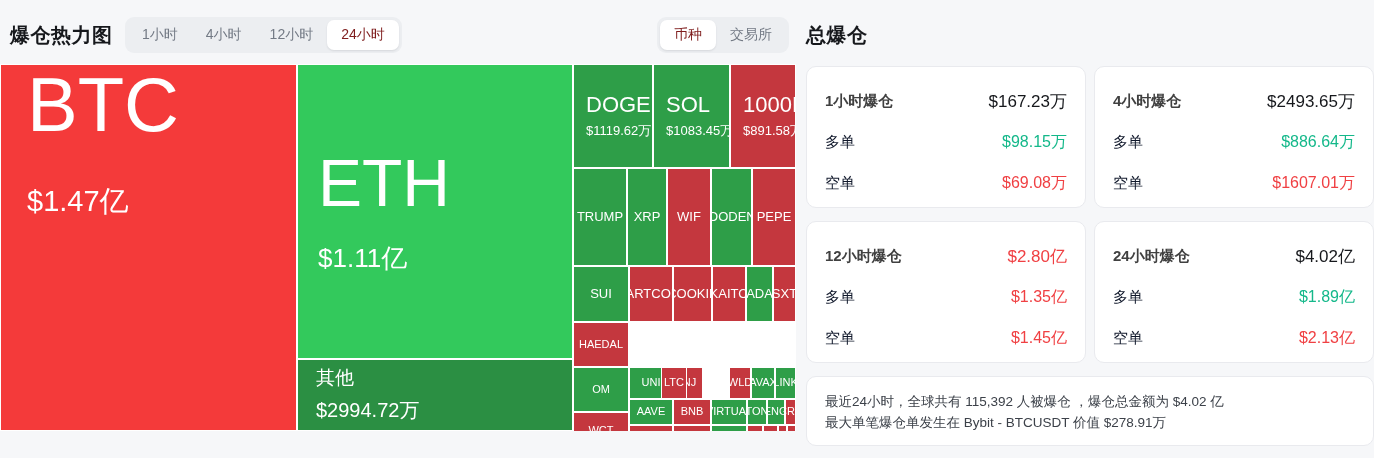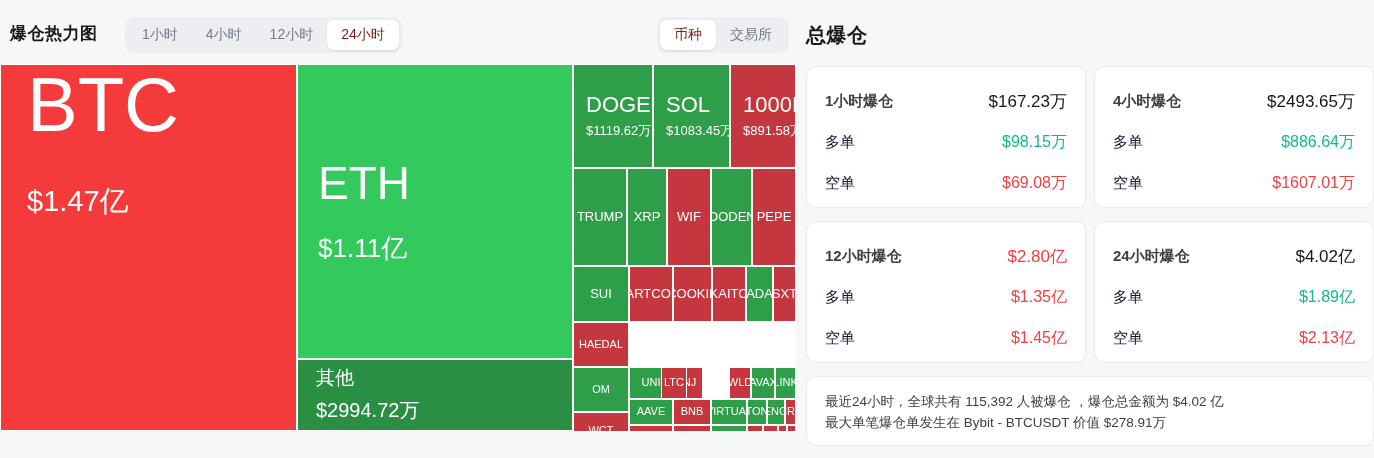--- a/index.html
+++ b/index.html
@@ -10,21 +10,21 @@
     font-family: "Liberation Sans", "DejaVu Sans", sans-serif;
     overflow: hidden;
   }
   .page { position: relative; width: 1374px; height: 458px; }
 
   
   .hdr-title {
     position: absolute; font-weight: bold; color: #16181c;
     letter-spacing: .5px; white-space: nowrap;
   }
-  #heatmap-title { left: 10px; top: 22px; font-size: 17px; }
+  #heatmap-title { left: 10px; top: 22px; font-size: 20px; }
   #total-title   { left: 806px; top: 22px; font-size: 20px; }
 
   .seg {
     position: absolute; display: flex; align-items: center;
     background: #eceef1; border-radius: 9px; padding: 3px;
     height: 36px;
   }
   #range-seg { left: 125px; top: 17px; }
   #mode-seg  { left: 657px; top: 17px; }
   .seg-btn {
@@ -54,21 +54,21 @@
   }
   .tile .sym  { display: block; line-height: 1.05; white-space: nowrap; }
   .tile .val  { display: block; line-height: 1.15; white-space: nowrap; }
 
   
   .tile.xl { padding: 0 26px; justify-content: flex-start; }
   .tile.xl .sym { font-size: 76px; font-weight: 400; }
   .tile.xl .val { font-size: 29px; margin-top: 40px; }
 
   .tile.lg { padding: 0 20px; justify-content: center; }
-  .tile.lg .sym { font-size: 46px; }
+  .tile.lg .sym { font-size: 66px; }
   .tile.lg .val { font-size: 26px; margin-top: 26px; }
 
   .tile.md { padding: 0 12px; align-items: flex-start; justify-content: center; }
   .tile.md .sym { font-size: 22px; }
   .tile.md .val { font-size: 13px; margin-top: 7px; }
 
   .tile.sm { align-items: center; justify-content: center; }
   .tile.sm .sym { font-size: 13px; }
 
   .tile.xs { align-items: center; justify-content: center; }

